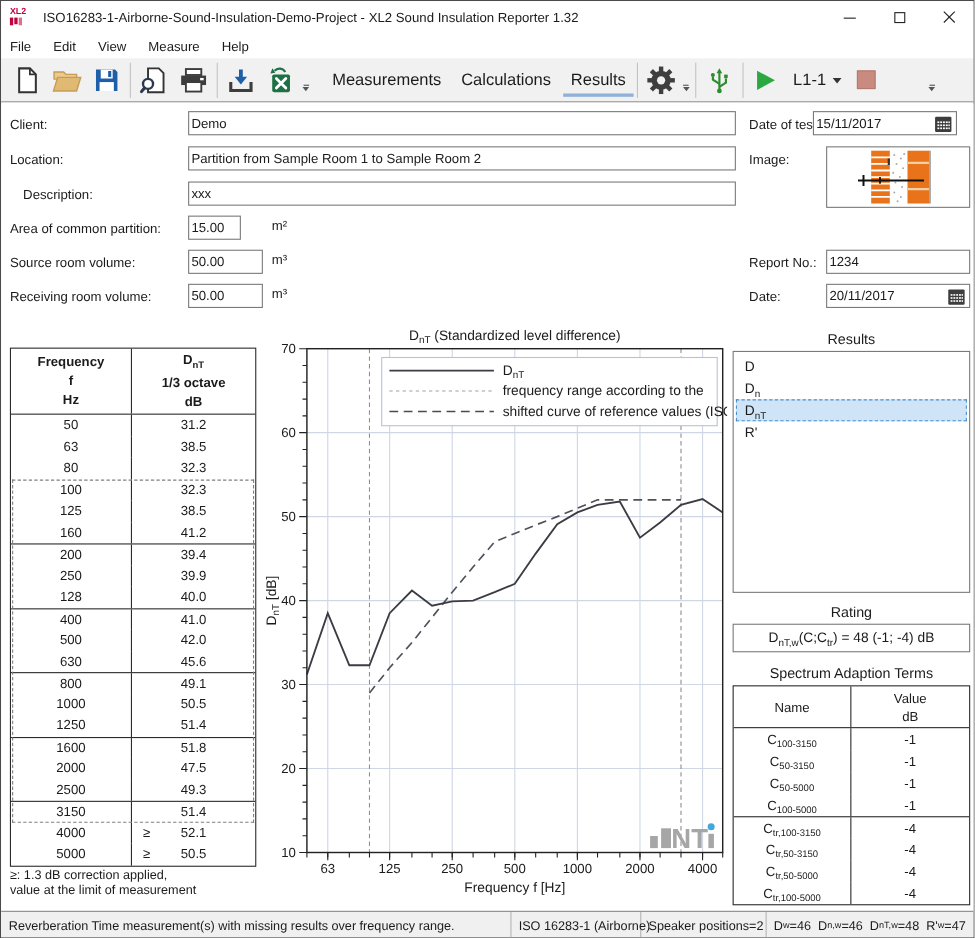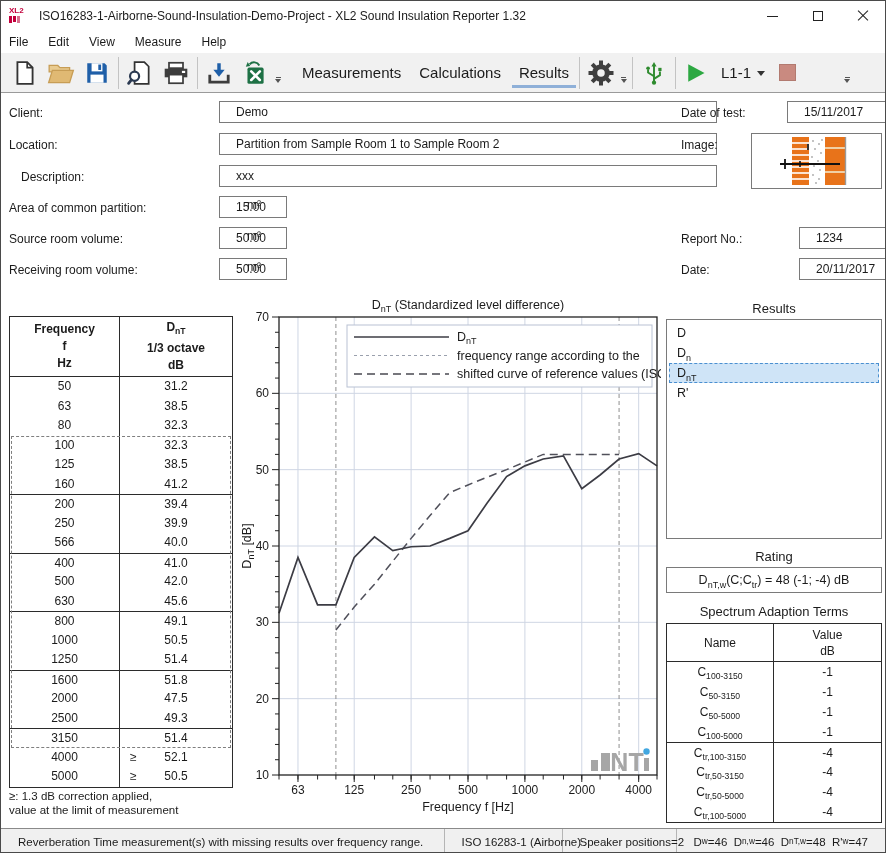--- a/index.html
+++ b/index.html
@@ -36,21 +36,21 @@
   .tabs{display:flex;align-items:center;margin-left:12px;gap:4px;}
   .ttab{font-size:15px;padding:6px 7px 4px 7px;border-bottom:3px solid transparent;}
   .ttab.active{border-bottom:3px solid #8fb0d8;}
   .devlabel{font-size:15px;margin:0 4px 0 6px;}
   .caret{width:0;height:0;border-left:4px solid transparent;border-right:4px solid transparent;border-top:5px solid #333;margin:2px 6px 0 2px;}
   .stopsq{width:17px;height:17px;background:#c98a80;border:1px solid #b27a70;margin-left:8px;}
   
   .content{position:absolute;left:0;top:93px;width:886px;height:734px;background:#fff;}
   .flabel{position:absolute;font-size:12px;white-space:nowrap;}
   .finput{position:absolute;height:22px;border:1px solid #7a7a7a;background:#fff;font-size:12px;
-          line-height:20px;padding-left:16px;white-space:nowrap;overflow:hidden;margin-left:48px;}
+          line-height:20px;padding-left:2px;white-space:nowrap;overflow:hidden;}
   .unit{position:absolute;font-size:12px;}
   .dateinput{display:flex;align-items:center;justify-content:space-between;padding-right:3px;}
   .imgbox{position:absolute;border:1px solid #7a7a7a;background:#fff;}
   
   .ftable{position:absolute;left:8px;top:222px;width:224px;border:1px solid #2b2b2b;background:#fff;font-size:12px;}
   .fhead{display:flex;border-bottom:1px solid #2b2b2b;height:60px;font-weight:bold;}
   .fhc{display:flex;flex-direction:column;align-items:center;justify-content:center;line-height:17px;}
   .fhc1{width:110px;border-right:1px solid #2b2b2b;}
   .fhc2{flex:1;}
   .frow{display:flex;height:19.5px;align-items:center;}
@@ -73,21 +73,21 @@
   .shc{display:flex;flex-direction:column;align-items:center;justify-content:center;line-height:16px;}
   .shc1{width:107px;border-right:1px solid #2b2b2b;}
   .shc2{flex:1;}
   .srow{display:flex;height:20px;align-items:center;}
   .srow.gsep{border-top:1px solid #2b2b2b;}
   .sc1{width:107px;border-right:1px solid #2b2b2b;text-align:center;height:100%;line-height:20px;}
   .sc2{flex:1;text-align:center;}
   
   .statusbar{position:absolute;left:0;top:827px;width:100%;height:26px;background:#f0f0f0;border-top:1px solid #8a8a8a;
              display:flex;font-size:11.5px;align-items:stretch;}
-  .sseg{display:flex;align-items:center;padding:0 17px;border-right:1px solid #b5b5b5;white-space:pre;}
+  .sseg{display:flex;align-items:center;padding:0 7px;border-right:1px solid #b5b5b5;white-space:pre;}
   .sseg:last-child{border-right:none;justify-content:flex-end;}
   sub{font-size:0.72em;}
   .chartbox{position:absolute;left:240px;top:202px;width:420px;height:522px;}
 </style>
 </head>
 <body>
 
 <div class="win">
 
   <div class="titlebar">
@@ -240,21 +240,21 @@
     <span class="flabel" style="left:8px;top:12px">Client:</span>
     <div class="finput" style="left:170px;top:7px;width:498px">Demo</div>
 
     <span class="flabel" style="left:8px;top:44px">Location:</span>
     <div class="finput" style="left:170px;top:39px;width:498px">Partition from Sample Room 1 to Sample Room 2</div>
 
     <span class="flabel" style="left:20px;top:76px">Description:</span>
     <div class="finput" style="left:170px;top:71px;width:498px">xxx</div>
 
     <span class="flabel" style="left:8px;top:107px">Area of common partition:</span>
-    <div class="finput" style="left:170px;top:102px;width:68px">15.00</div>
+    <div class="finput" style="left:170px;top:102px;width:48px">15.00</div>
     <span class="unit" style="left:246px;top:104px">m²</span>
 
     <span class="flabel" style="left:8px;top:138px">Source room volume:</span>
     <div class="finput" style="left:170px;top:133px;width:68px">50.00</div>
     <span class="unit" style="left:246px;top:135px">m³</span>
 
     <span class="flabel" style="left:8px;top:169px">Receiving room volume:</span>
     <div class="finput" style="left:170px;top:164px;width:68px">50.00</div>
     <span class="unit" style="left:246px;top:166px">m³</span>
 
@@ -390,21 +390,21 @@
           </div>
           <div class="frow gsep">
             <div class="fc1">200</div>
             <div class="fc2"><span>39.4</span></div>
           </div>
           <div class="frow">
             <div class="fc1">250</div>
             <div class="fc2"><span>39.9</span></div>
           </div>
           <div class="frow">
-            <div class="fc1">566</div>
+            <div class="fc1">128</div>
             <div class="fc2"><span>40.0</span></div>
           </div>
           <div class="frow gsep">
             <div class="fc1">400</div>
             <div class="fc2"><span>41.0</span></div>
           </div>
           <div class="frow">
             <div class="fc1">500</div>
             <div class="fc2"><span>42.0</span></div>
           </div>

